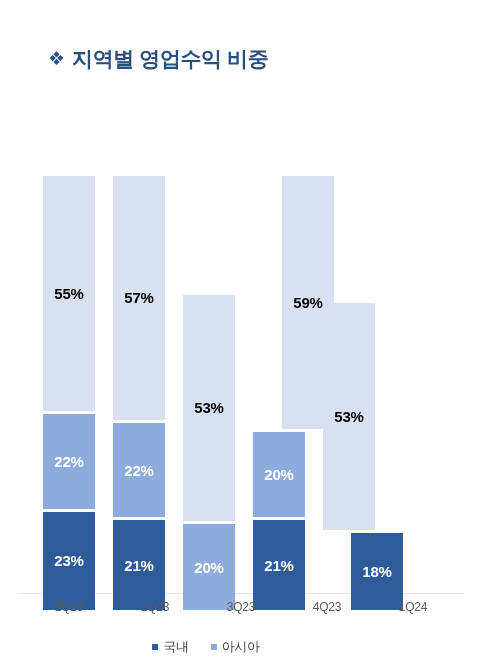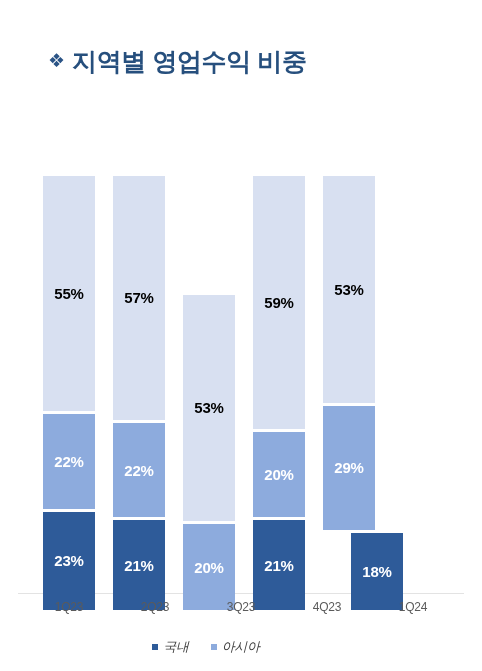--- a/index.html
+++ b/index.html
@@ -32,21 +32,21 @@
     align-items: center;
     gap: 7px;
   }
   .title-bullet {
     font-size: 19px;
     line-height: 1;
     color: #2b5486;
     transform: translateY(-1px);
   }
   .title-text {
-    font-size: 25px;
+    font-size: 21px;
     font-weight: bold;
     color: #264f7d;
     letter-spacing: -0.4px;
     white-space: nowrap;
   }
 
   
   .plot {
     position: absolute;
     left: 0;
@@ -128,21 +128,20 @@
   
   .legend {
     position: absolute;
     left: 0;
     top: 638px;
     width: 412px;
     display: flex;
     justify-content: center;
     align-items: center;
     gap: 22px;
-    font-style: italic;
   }
   .legend-item {
     display: flex;
     align-items: center;
     gap: 5px;
   }
   .legend-swatch {
     width: 6px;
     height: 6px;
     display: inline-block;
@@ -191,36 +190,33 @@
         </div>
         <div class="bar-group">
           <div class="seg seg-overseas" style="height: 226.84px;">
             <span>53%</span>
           </div>
           <div class="seg seg-asia" style="height: 85.6px;">
             <span>20%</span>
           </div>
         </div>
         <div class="bar-group">
-          <div class="seg seg-overseas" style="height: 252.52px;">
+          <div class="seg seg-overseas" style="height: 252.52px; margin-left: 29px;">
             <span>59%</span>
           </div>
           <div class="seg seg-asia" style="height: 85.6px;">
             <span>20%</span>
           </div>
           <div class="seg seg-domestic" style="height: 89.88px;">
             <span>21%</span>
           </div>
         </div>
         <div class="bar-group">
           <div class="seg seg-overseas" style="height: 226.84px;">
             <span>53%</span>
-          </div>
-          <div class="seg seg-asia" style="height: 124.12px;">
-            <span>29%</span>
           </div>
           <div class="seg seg-domestic" style="height: 77.04px; margin-left: 28px;">
             <span>18%</span>
           </div>
         </div>
       </div>
   </div>
 
   <div class="cats">
       <div class="cat">1Q23</div>

